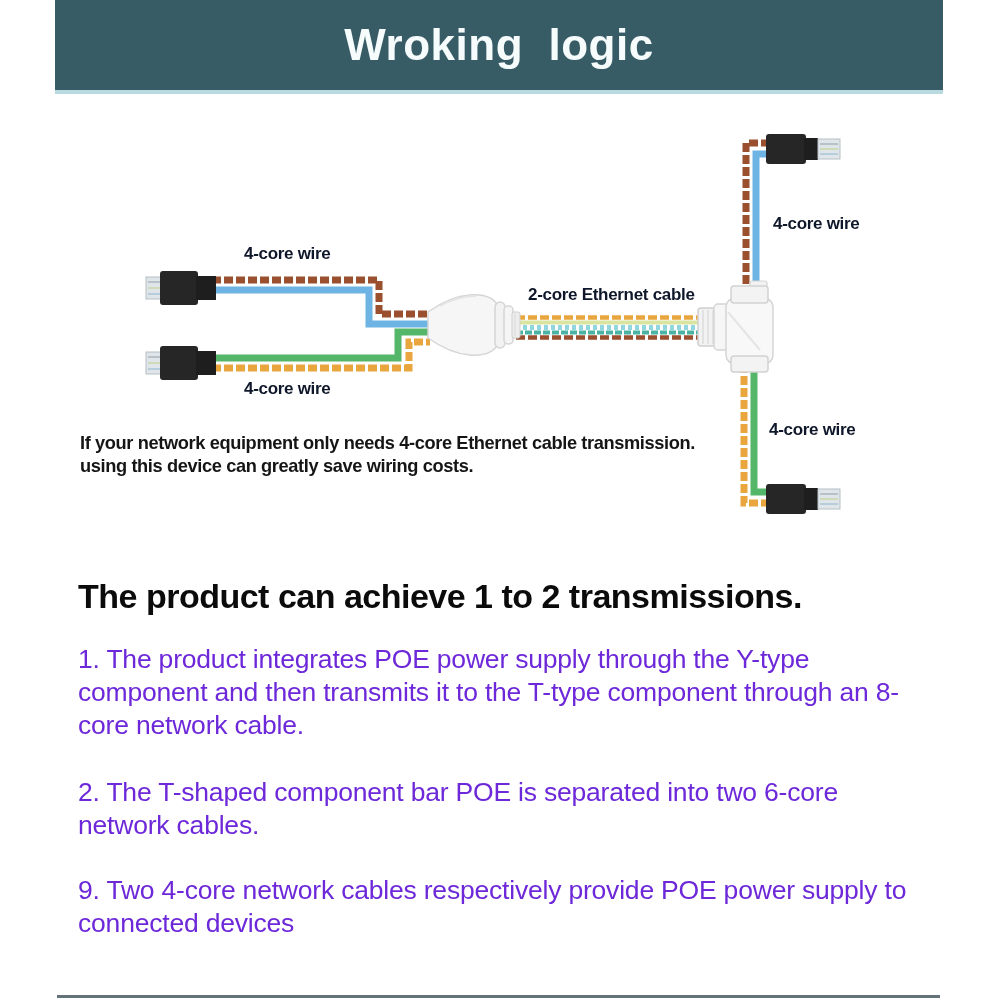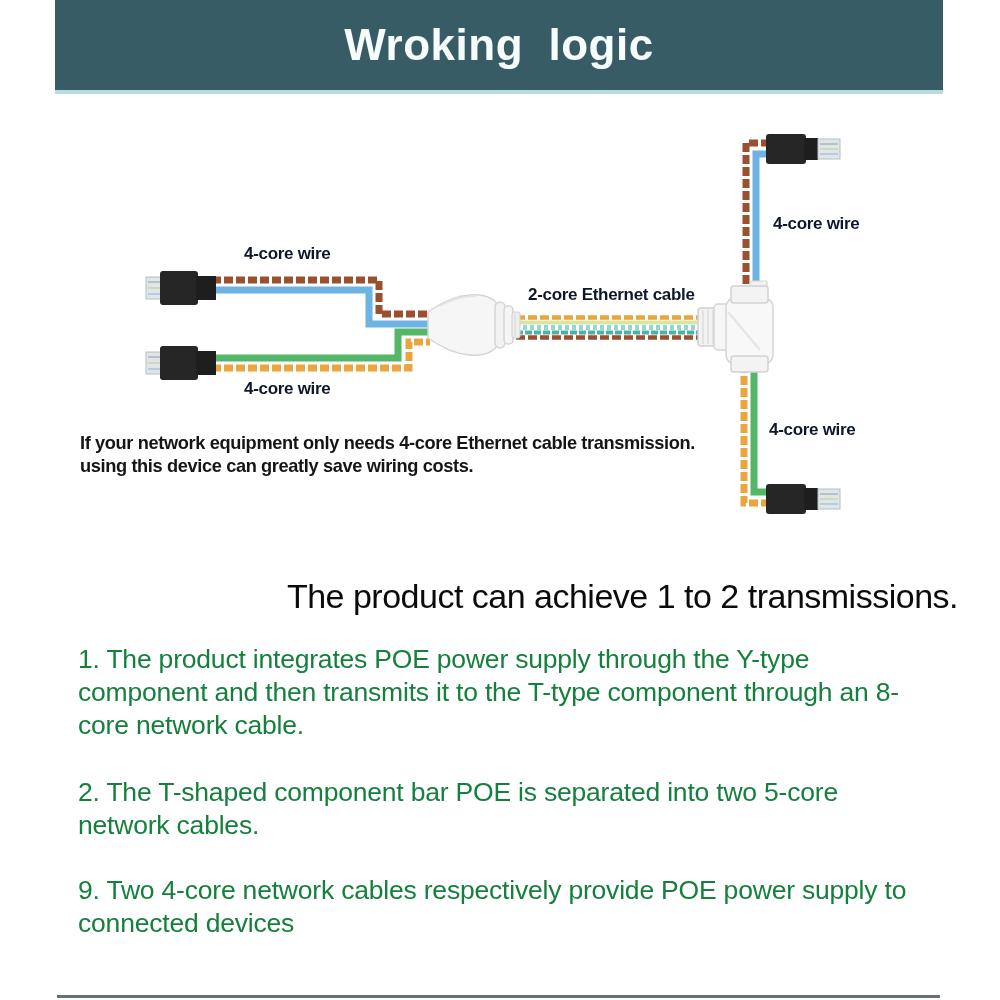--- a/index.html
+++ b/index.html
@@ -24,27 +24,26 @@
     letter-spacing:-0.3px;white-space:nowrap;
   }
   .caption{
     position:absolute;left:80px;top:431px;width:740px;
     font-size:19px;font-weight:700;color:#151515;line-height:23px;
     letter-spacing:-0.4px;transform:scaleX(0.96);transform-origin:left top;
   }
   
   .section-heading{
     position:absolute;left:78px;top:577px;margin:0;width:880px;
-    font-size:34px;font-weight:400;color:#0b0b0b;letter-spacing:-0.5px;
+    font-size:34px;font-weight:700;color:#0b0b0b;letter-spacing:-0.5px;
     white-space:nowrap;
-    text-align:right;
   }
   .body-paragraph{
     position:absolute;left:78px;margin:0;width:856px;
-    font-size:26.5px;font-weight:400;color:#15803d;line-height:33px;
+    font-size:26.5px;font-weight:400;color:#6d28d9;line-height:33px;
     letter-spacing:-0.2px;
   }
   .p1{top:643px;}
   .p2{top:776px;}
   .p3{top:874px;}
   .footer-rule{
     position:absolute;left:57px;top:995px;width:883px;height:3px;
     background:#64727a;
   }
 </style>
@@ -149,16 +148,16 @@
 <div class="wire-label" style="left:769px;top:420px;">4-core wire</div>
 
 <div class="caption">
   <div>If your network equipment only needs 4-core Ethernet cable transmission.</div>
   <div>using this device can greatly save wiring costs.</div>
 </div>
 
 <h2 class="section-heading">The product can achieve 1 to 2 transmissions.</h2>
 
 <p class="body-paragraph p1">1. The product integrates POE power supply through the Y-type component and then transmits it to the T-type component through an 8-core network cable.</p>
-<p class="body-paragraph p2">2. The T-shaped component bar POE is separated into two 5-core network cables.</p>
+<p class="body-paragraph p2">2. The T-shaped component bar POE is separated into two 6-core network cables.</p>
 <p class="body-paragraph p3">9. Two 4-core network cables respectively provide POE power supply to connected devices</p>
 
 <div class="footer-rule"></div>
 
 </body></html>

